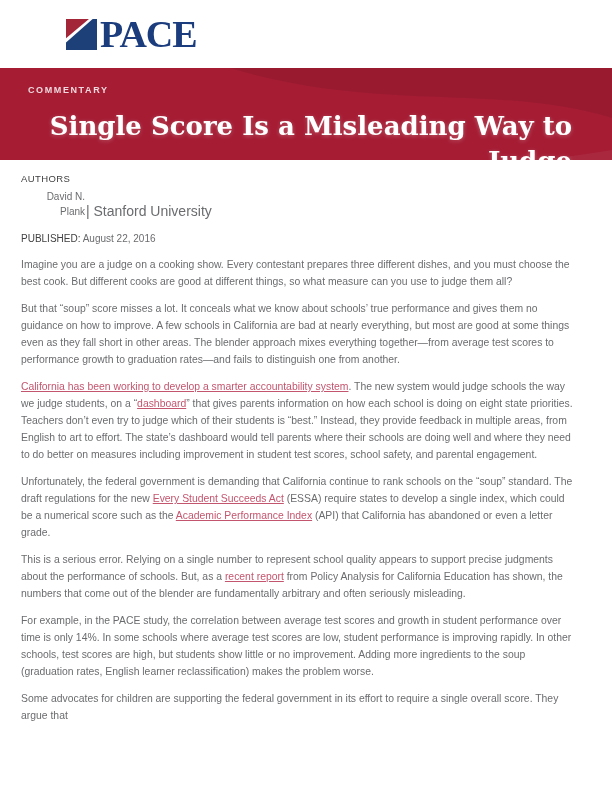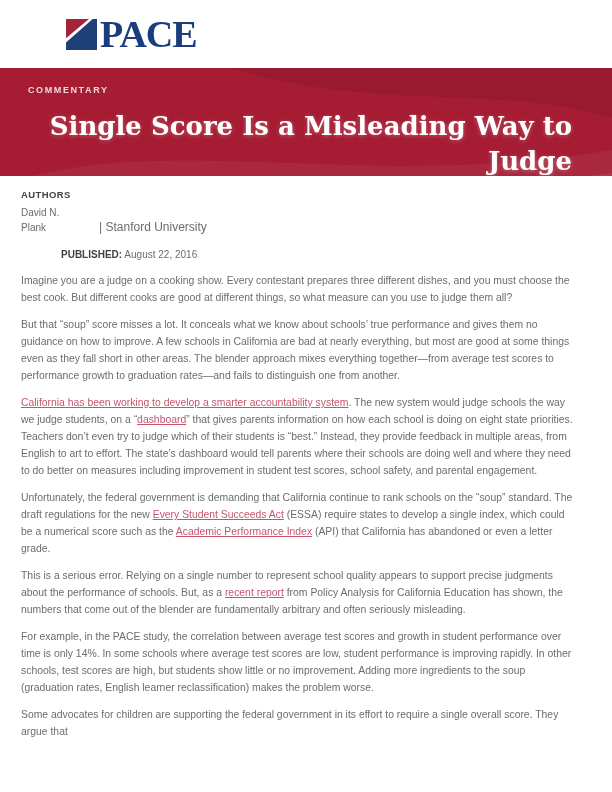--- a/index.html
+++ b/index.html
@@ -37,21 +37,21 @@
     font-size: 38px;
     line-height: 31px;
     color: #1C3D7D;
     letter-spacing: -1px;
     margin-left: 3px;
   }
 
   
   .banner {
     position: relative;
-    height: 108px;
+    height: 92px;
     background: #A51C33;
     overflow: hidden;
   }
   .banner-waves {
     position: absolute;
     top: 0; left: 0;
     width: 612px; height: 128px;
     pointer-events: none;
   }
   .banner-inner {
@@ -74,50 +74,50 @@
     text-shadow: 0 1px 4px rgba(255,255,255,0.30);
   }
   .article-title span { display: block; text-align: right; }
 
   
   .meta {
     padding: 13px 21px 0 21px;
   }
   .authors-label {
     font-size: 9.5px;
-    font-weight: bold;
+    font-weight: normal;
     letter-spacing: 0.4px;
     color: #414042;
     margin-bottom: 5px;
   }
   .author-row {
     display: flex;
     align-items: flex-end;
   }
   .author-name {
     width: 64px;
     font-size: 10px;
     line-height: 15px;
     color: #6B6C6F;
+    text-align: right;
   }
   .author-affiliation {
-    font-size: 12px;
+    font-size: 14px;
     line-height: 15px;
     color: #6B6C6F;
-    margin-left: 14px;
+    margin-left: 1px;
   }
   .published-row {
     margin-top: 14px;
     font-size: 10px;
     color: #6B6C6F;
   }
   .published-label {
-    font-weight: bold;
+    font-weight: normal;
     color: #414042;
-    margin-left: 40px;
   }
 
   
   .article-body {
     padding: 12px 20px 0 21px;
     width: 571px;
     box-sizing: content-box;
   }
   .article-body p {
     margin: 0 14px 10px 0;

